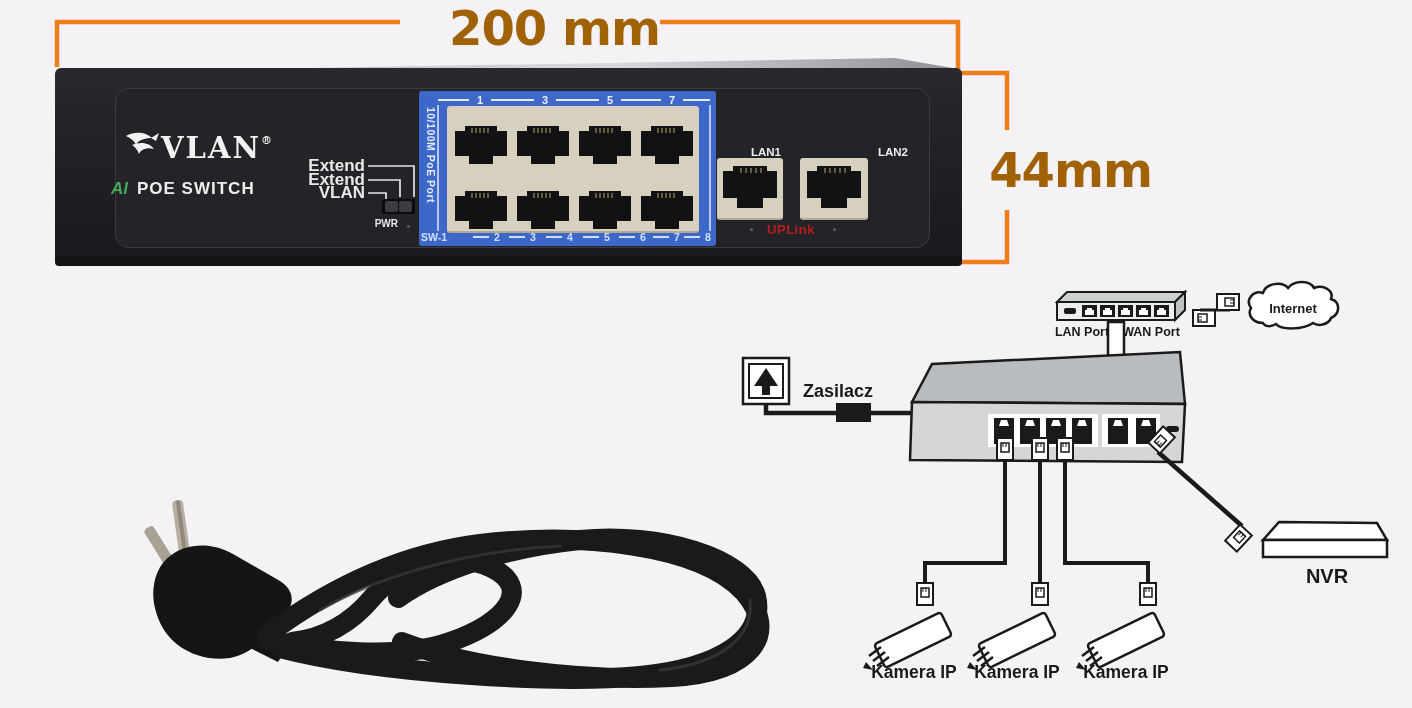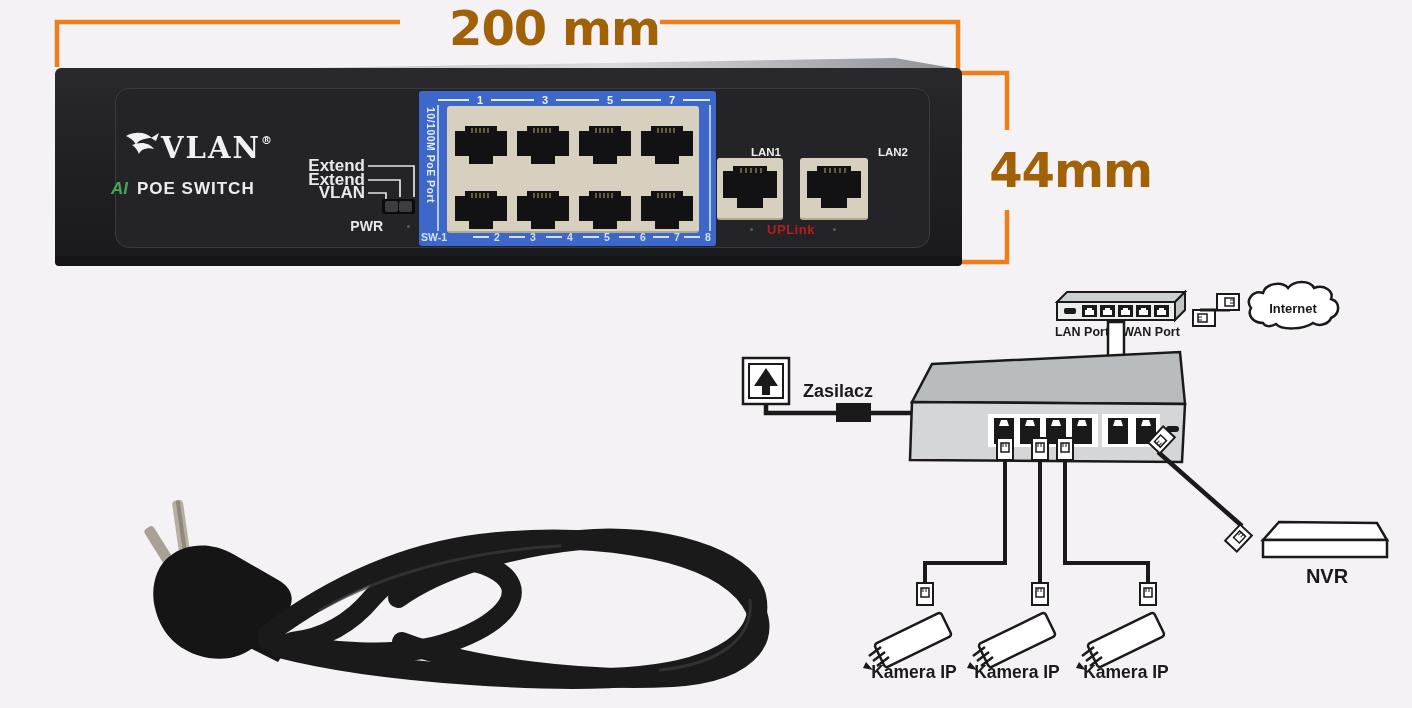--- a/index.html
+++ b/index.html
@@ -34,22 +34,22 @@
   .model-ai { font-style:italic; color:#46a75a; margin-right:9px; }
   .model-name { color:#ededed; letter-spacing:1px; }
   .mode-labels {
     position:absolute; left:230px; top:101px; width:80px; text-align:right;
     color:#e8e8e8; font-size:17px; font-weight:700; line-height:13.5px;
   }
   .dip-knob { position:absolute; left:327px; top:141px; width:33px; height:15px;
     background:#0b0b0d; border-radius:2px; }
   .dip-knob span { position:absolute; top:2px; width:13px; height:11px;
     background:#3c3c42; border-radius:2px; }
-  .pwr-label { position:absolute; left:284px; top:160px; width:44px; text-align:right;
-    color:#e8e8e8; font-size:14px; font-weight:700; }
+  .pwr-label { position:absolute; left:299px; top:160px; width:44px; text-align:right;
+    color:#e8e8e8; font-size:10px; font-weight:700; }
   .led-dot { position:absolute; width:3px; height:3px; border-radius:50%; background:#5c5c62; }
 
   
   .poe-panel {
     position:absolute; left:364px; top:33px; width:297px; height:155px;
     background:#3d68c9; border-radius:3px;
   }
   .poe-side-label {
     position:absolute; left:2px; top:16px; height:122px; width:16px;
     writing-mode:vertical-rl; color:#e3ecff; font-size:10.5px; font-weight:700;

